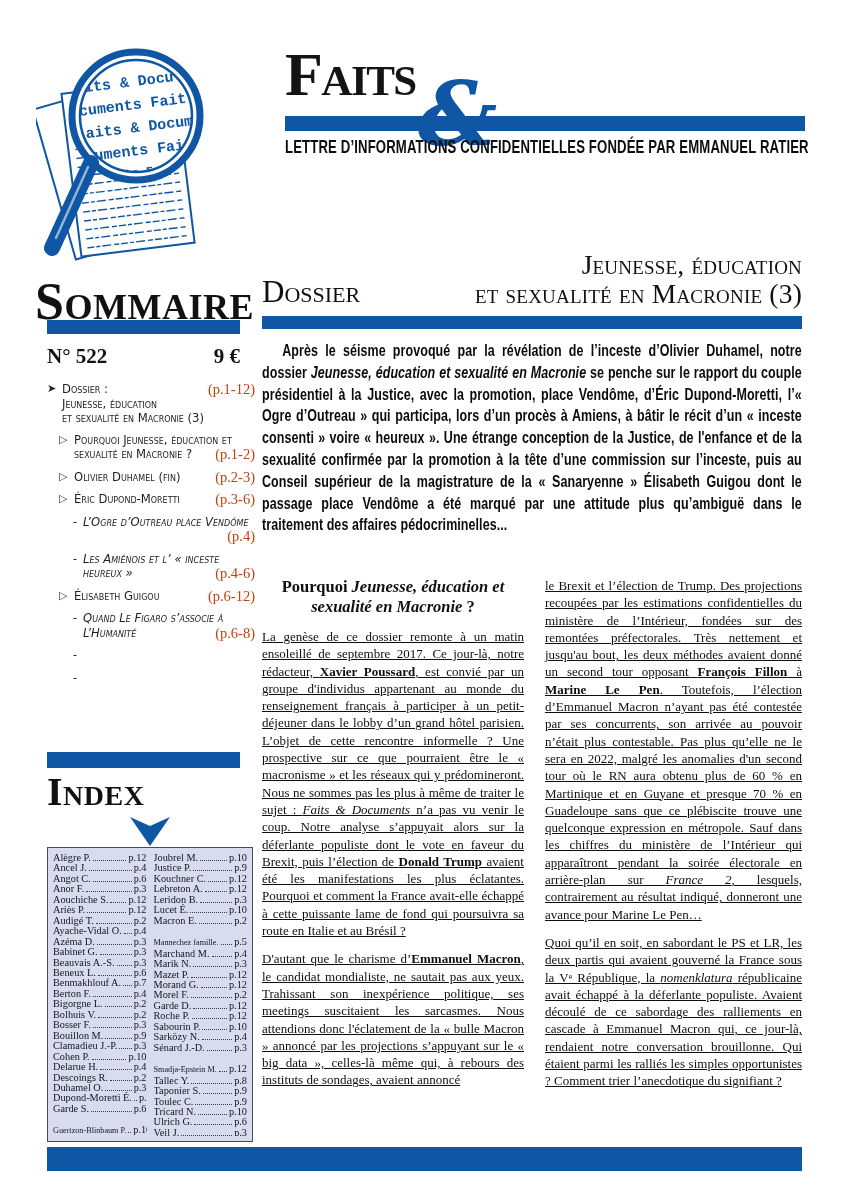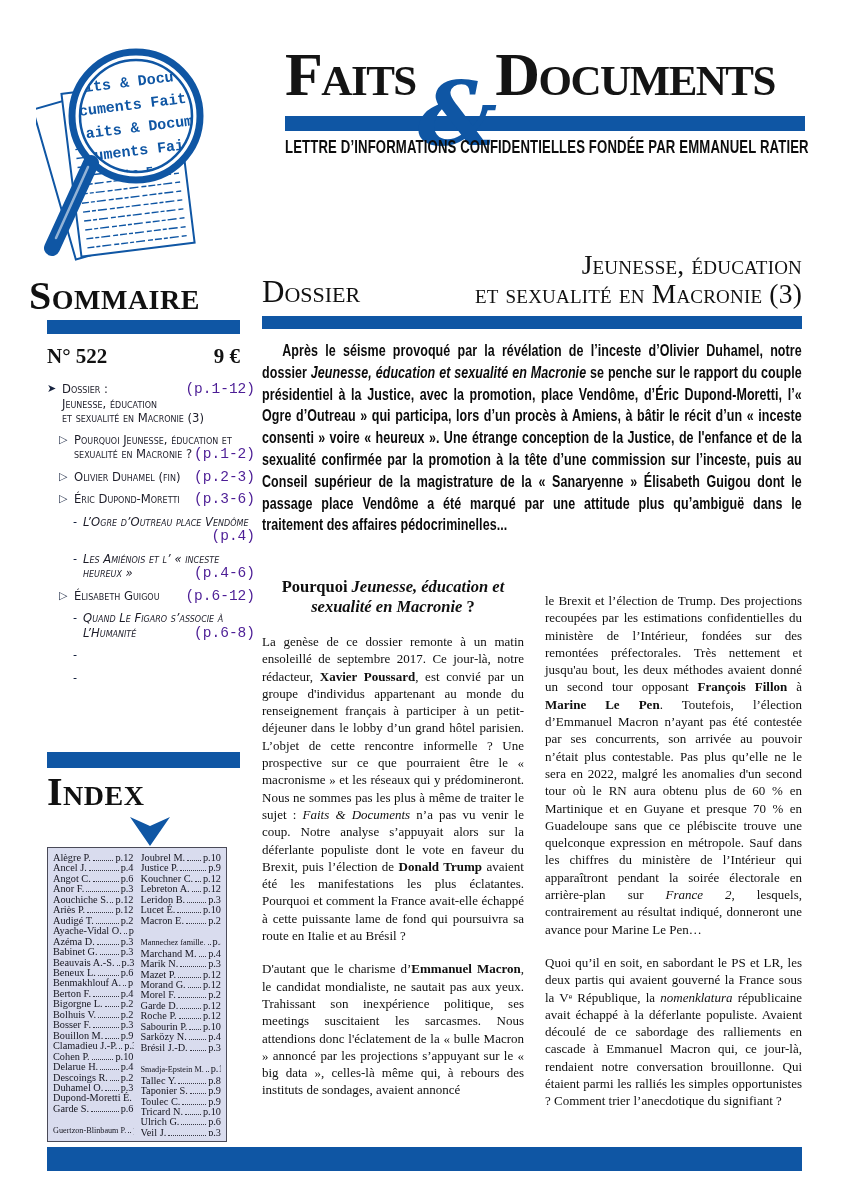--- a/index.html
+++ b/index.html
@@ -14,43 +14,43 @@
   .title-row{ display:flex; align-items:flex-end; font-weight:bold; white-space:nowrap; color:#141414; }
   .t-word{ font-variant:small-caps; font-size:62px; line-height:1.05; letter-spacing:-1.5px; }
   .t-amp{ font-family:"DejaVu Serif",serif; font-style:italic; font-weight:bold; font-size:88px;
           color:var(--accent); line-height:0; position:relative; top:7px; margin:0 -2px 0 2px; }
   .mast-bar{ height:15px; background:var(--accent); margin-top:9px; }
   .tagline{ margin-top:6px; font-family:"Liberation Sans",sans-serif; font-weight:bold;
             font-size:18px; white-space:nowrap; color:#0d0d0d; width:715px;
             transform:scaleX(0.73); transform-origin:left top; letter-spacing:0.2px; }
 
   
-  .som-heading{ position:absolute; left:29px; top:276px; font-weight:bold; font-size:40px;
+  .som-heading{ position:absolute; left:35px; top:276px; font-weight:bold; font-size:52px;
                 line-height:1; font-variant:small-caps; letter-spacing:0.5px; }
   .bluebar{ background:var(--accent); position:absolute; }
   .bar-sommaire{ left:47px; top:320px; width:193px; height:14px; }
   .issue-row{ position:absolute; left:47px; top:344px; width:193px; display:flex;
               justify-content:space-between; font-weight:bold; font-size:21px;text-align:right; }
   .som-list{ position:absolute; left:47px; top:382px; width:208px;
              font-family:"DejaVu Sans",sans-serif; font-size:11.6px; line-height:14.5px; color:#1c1c28; }
   .som-item{ display:flex; margin-bottom:7px; }
   .som-item.lvl-sub{ padding-left:12px; margin-bottom:8px; }
   .som-item.lvl-dash{ padding-left:26px; font-style:italic; margin-bottom:8px; }
   .som-bullet{ width:15px; flex:0 0 15px; font-style:normal; font-size:11px; color:#16233f; }
   .som-item.lvl-dash .som-bullet{ width:10px; flex-basis:10px; font-style:italic; }
   .som-body{ flex:1; }
   .som-text{ font-variant:small-caps; }
   .som-extra{ font-variant:small-caps; white-space:pre-line; }
-  .som-page{ float:right; font-family:Liberation Mono, monospace; font-variant:normal;
-             font-style:normal; font-size:14.5px; color:#4c1d95; }
+  .som-page{ float:right; font-family:Liberation Serif, serif; font-variant:normal;
+             font-style:normal; font-size:14.5px; color:#c2410c; }
   .bar-index{ left:47px; top:752px; width:193px; height:16px; }
   .idx-heading{ position:absolute; left:47px; top:772px; font-weight:bold; font-size:40px;
                 line-height:1; font-variant:small-caps; letter-spacing:0.5px; }
   .idx-arrow{ position:absolute; left:130px; top:817px; }
-  .idx-box{ position:absolute; left:47px; top:847px; width:180px; height:295px;
+  .idx-box{ position:absolute; left:47px; top:847px; width:206px; height:295px;
             background:var(--idxbg); border:1px solid #4a4a58; padding:5px; display:flex; gap:7px; }
   .idx-col{ flex:1; display:flex; flex-direction:column; overflow:hidden; }
   .idx-row{ display:flex; align-items:baseline; font-size:10.3px; line-height:10.45px; color:#15151f; }
   .idx-row.small .idx-name{ font-size:8.2px;margin-top:12px; }
   .idx-name{ white-space:nowrap; }
   .idx-dots{ flex:1; min-width:3px; border-bottom:1.3px dotted #3a3a46; margin:0 2px 1.5px 2px; }
   .idx-page{ white-space:nowrap; }
 
   
   .doss-header{ position:absolute; left:262px; top:250px; width:540px; display:flex;
@@ -62,21 +62,21 @@
   .intro{ position:absolute; left:262px; top:340px; width:692px; transform:scaleX(0.78);
           transform-origin:left top; font-family:"Liberation Sans",sans-serif; font-weight:bold;
           font-size:16px; line-height:21.8px; text-align:justify; text-indent:26px;
           color:#0b0b0b; letter-spacing:0.1px; }
   .cols{ position:absolute; left:262px; top:576px; width:540px; height:566px; display:flex;
          gap:21px; overflow:hidden; font-size:13px; line-height:17.3px; text-align:justify; color:#0f0f0f; }
   .colA{ width:262px; flex:0 0 262px; }
   .colB{ flex:1; }
   .col-head{ font-weight:bold; font-size:16.5px; line-height:20px; text-align:center;
              margin:1px 0 11px; text-indent:0; }
-  .cols p{ margin:16px 0 11px; }
+  .cols p{ margin:1px 0 11px;text-decoration:underline; }
   .bar-footer{ left:47px; top:1147px; width:755px; height:24px; }
 </style>
 </head>
 <body>
 
 <div class="page">
 
   <div class="logo-wrap">
     <svg width="190" height="238" viewBox="0 0 190 238">
       <g transform="rotate(-16 70 150)">
@@ -118,21 +118,20 @@
       </g>
       <line x1="55" y1="137" x2="16" y2="222" stroke="var(--accent)" stroke-width="16" stroke-linecap="round"></line>
       <line x1="52" y1="141" x2="20" y2="212" stroke="#ffffff" stroke-width="2.5" stroke-linecap="round" opacity="0.55"></line>
     </svg>
   </div>
 
   <div class="mast">
     <div class="title-row">
       <span class="t-word">Faits</span>
       <span class="t-amp">&amp;</span>
-      <span class="t-word">Documents</span>
     </div>
     <div class="mast-bar"></div>
     <div class="tagline">LETTRE D’INFORMATIONS CONFIDENTIELLES FONDÉE PAR EMMANUEL RATIER</div>
   </div>
 
   <div class="som-heading">Sommaire</div>
   <div class="bluebar bar-sommaire"></div>
   <div class="issue-row">
     <span>N° 522</span>
     <span>9 €</span>
@@ -404,21 +403,21 @@
           <span class="idx-name">Sabourin P.</span>
           <span class="idx-dots"></span>
           <span class="idx-page">p.10</span>
         </div>
         <div class="idx-row">
           <span class="idx-name">Sarközy N.</span>
           <span class="idx-dots"></span>
           <span class="idx-page">p.4</span>
         </div>
         <div class="idx-row">
-          <span class="idx-name">Brésil J.-D.</span>
+          <span class="idx-name">Sénard J.-D.</span>
           <span class="idx-dots"></span>
           <span class="idx-page">p.3</span>
         </div>
         <div class="idx-row small">
           <span class="idx-name">Smadja-Epstein M.</span>
           <span class="idx-dots"></span>
           <span class="idx-page">p.12</span>
         </div>
         <div class="idx-row">
           <span class="idx-name">Tallec Y.</span>

